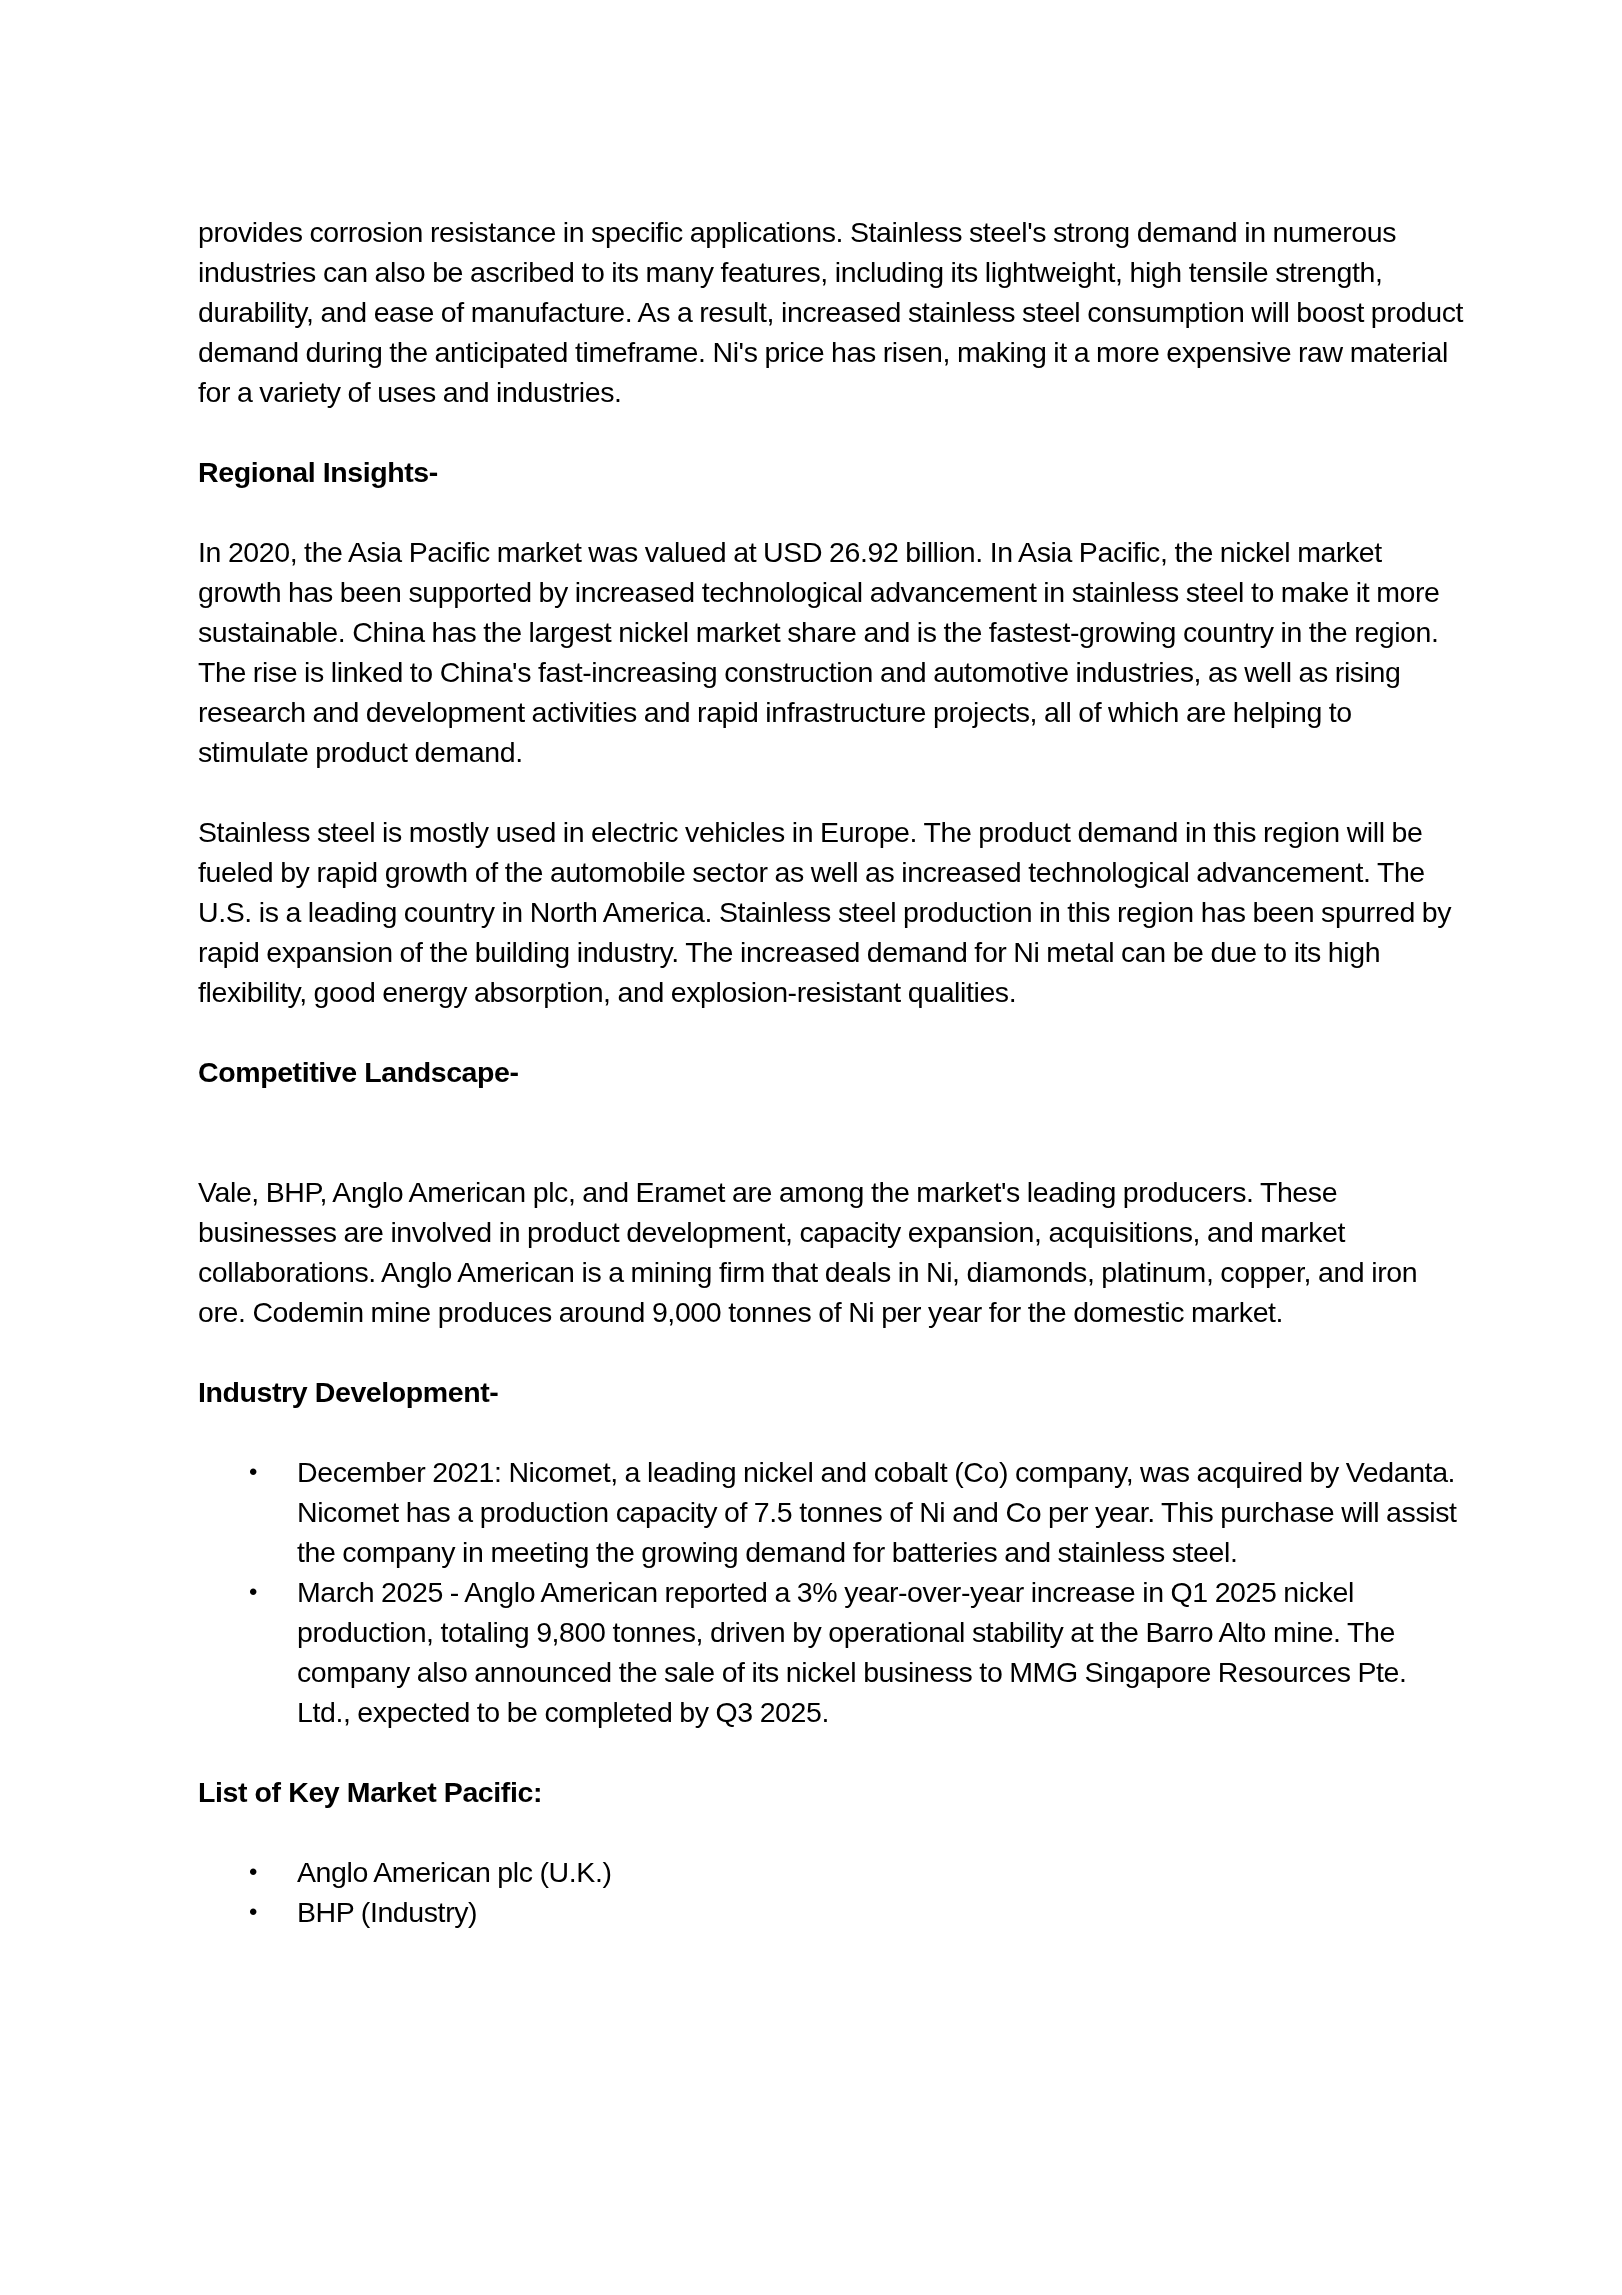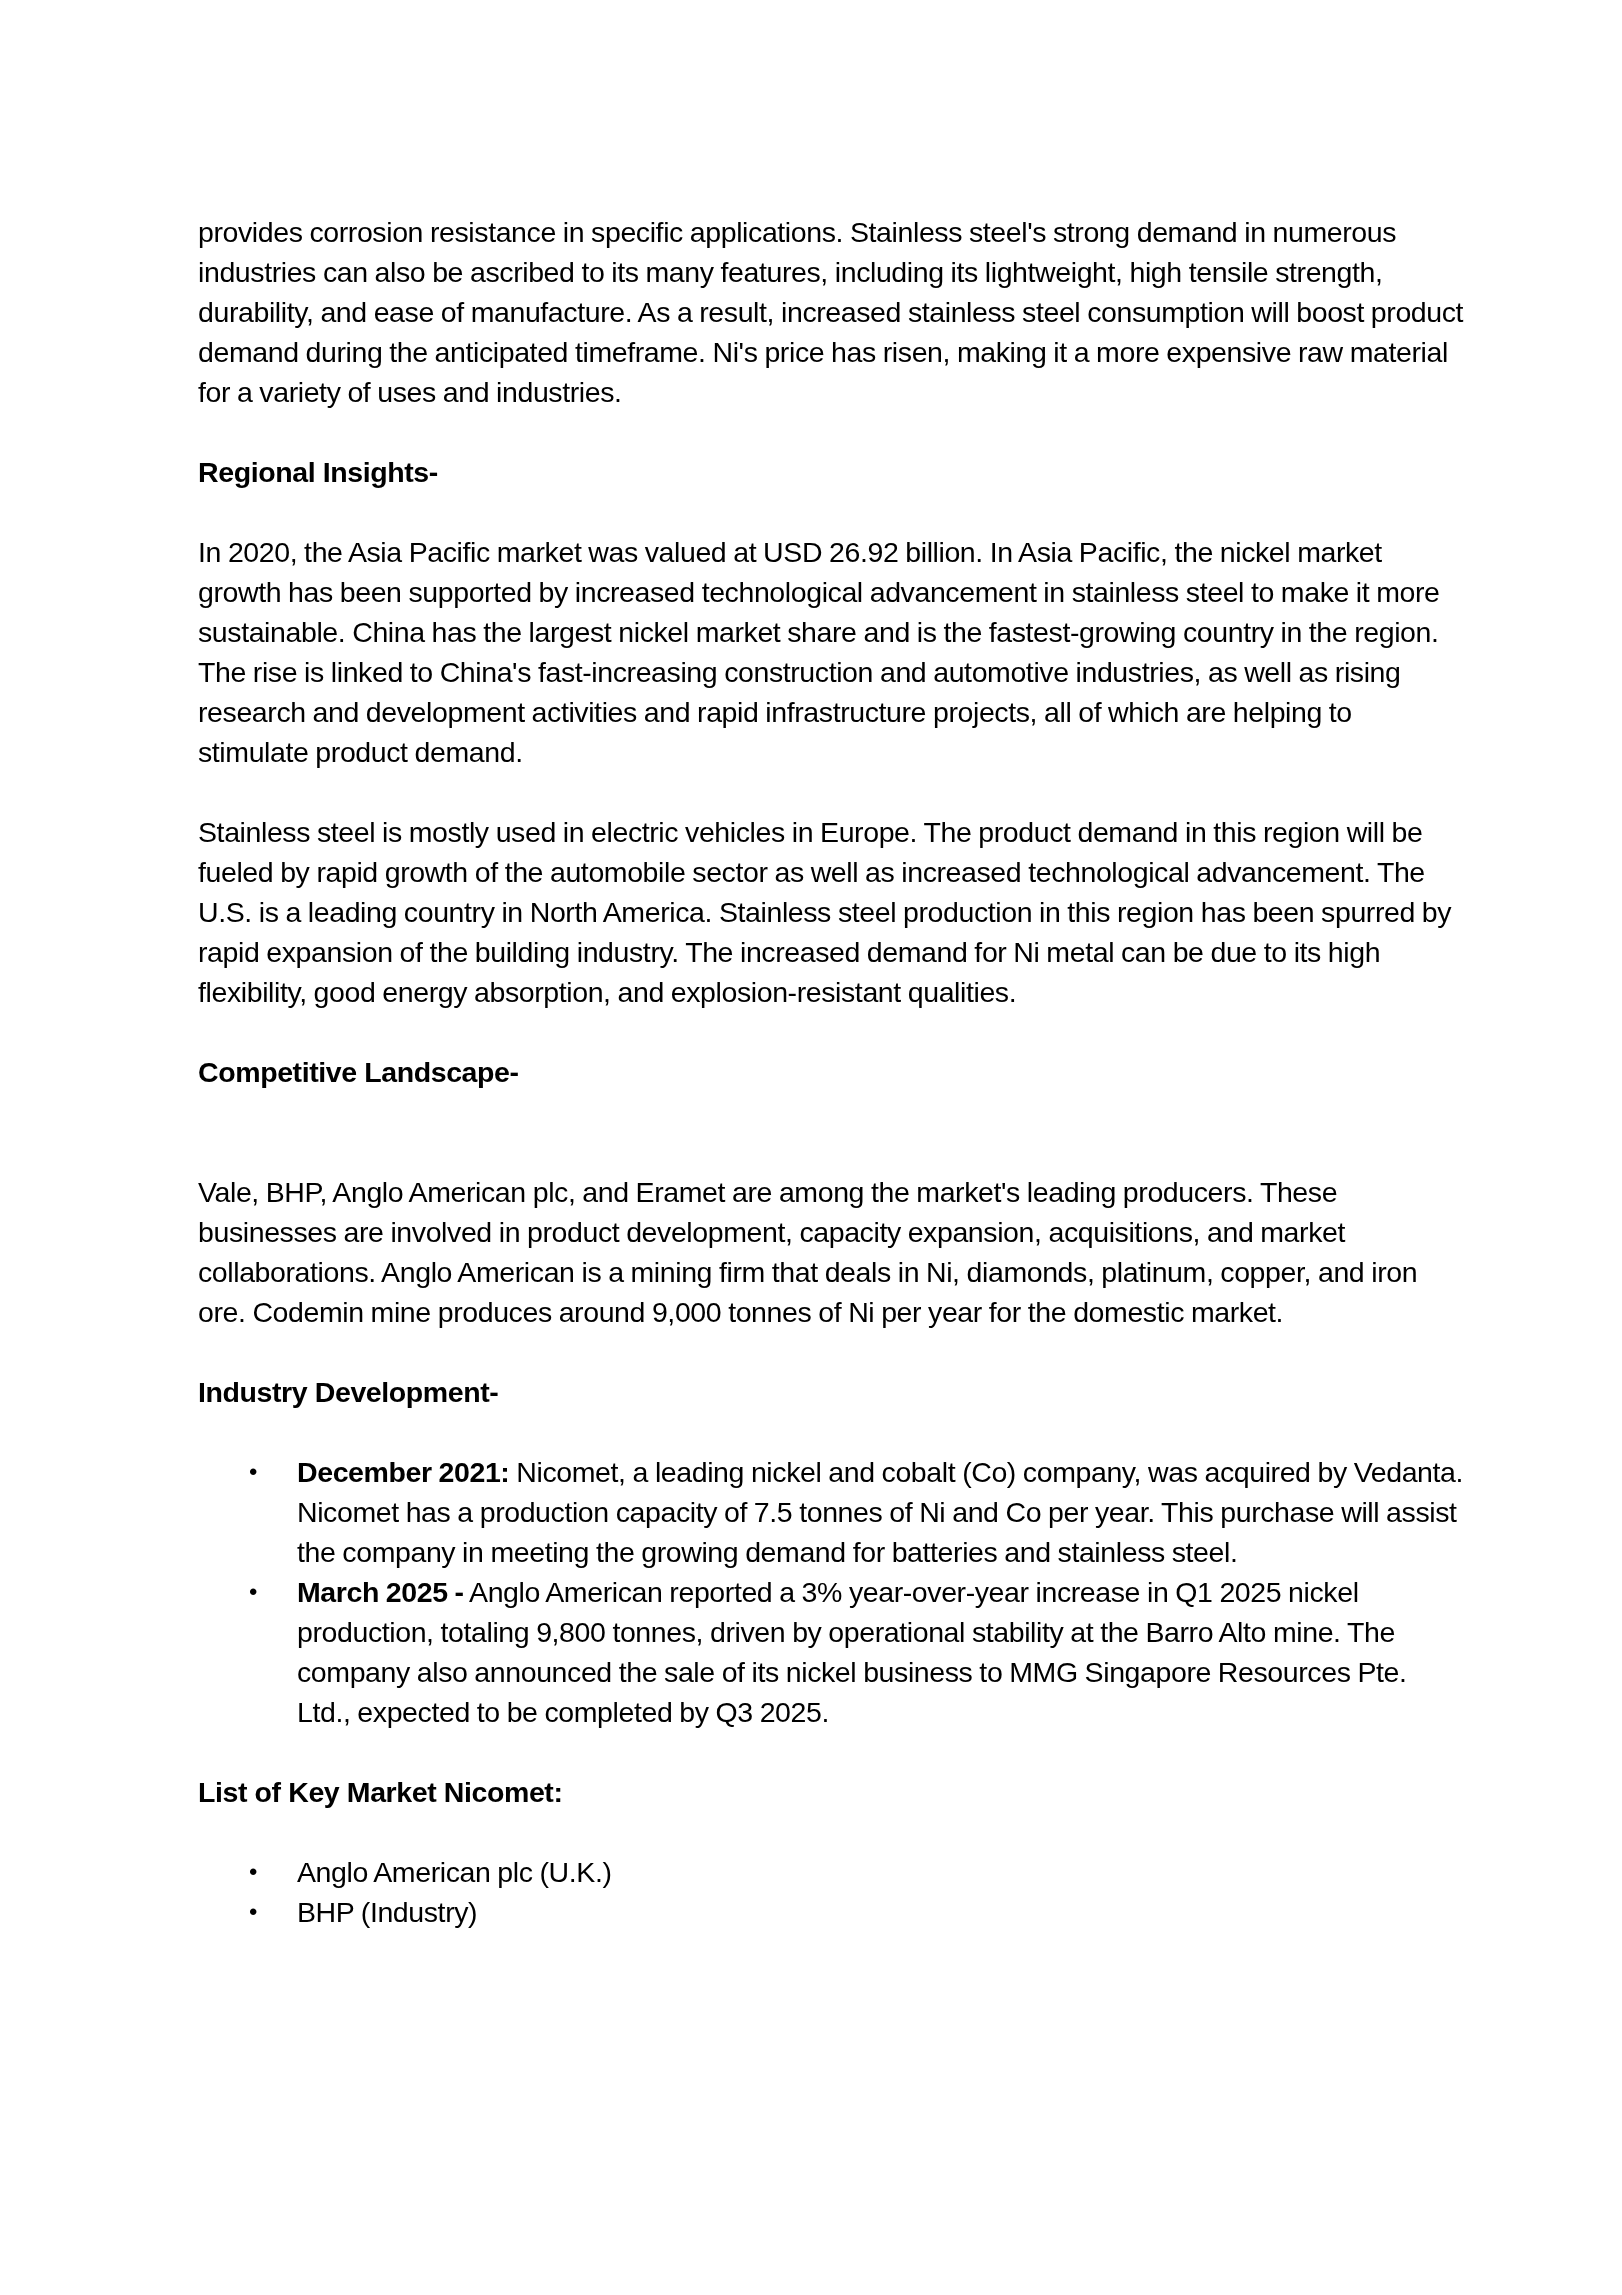--- a/index.html
+++ b/index.html
@@ -48,21 +48,21 @@
       line-height: 40px;
       letter-spacing: -0.4px;
       word-spacing: -0.6px;
     }
     ul.bullets li .bullet {
       position: absolute;
       left: 51px;
       top: 0;
       font-size: 24px;
     }
-    .lead { font-weight: bold; }
+    .lead { font-weight: normal; }
   </style>
 </head>
 <body>
 
 <div class="page">
 
   <p class="para">provides corrosion resistance in specific applications. Stainless steel's strong demand in numerous industries can also be ascribed to its many features, including its lightweight, high tensile strength, durability, and ease of manufacture. As a result, increased stainless steel consumption will boost product demand during the anticipated timeframe. Ni's price has risen, making it a more expensive raw material for a variety of uses and industries.</p>
 
   <div class="gap"></div>
 
@@ -96,21 +96,21 @@
       <li>
         <span class="bullet">•</span>
         <span class="lead">March 2025 -</span><span> Anglo American reported a 3% year-over-year increase in Q1 2025 nickel production, totaling 9,800 tonnes, driven by operational stability at the Barro Alto mine. The company also announced the sale of its nickel business to MMG Singapore Resources Pte. Ltd., expected to be completed by Q3 2025.</span>
       </li>
     </ul>
   </section>
 
   <div class="gap"></div>
 
   <section>
-    <h2 class="heading">List of Key Market Nicomet:</h2>
+    <h2 class="heading">List of Key Market Pacific:</h2>
     <div class="gap"></div>
     <ul class="bullets">
       <li>
         <span class="bullet">•</span>
         <span>Anglo American plc (U.K.)</span>
       </li>
       <li>
         <span class="bullet">•</span>
         <span>BHP (Industry)</span>
       </li>

